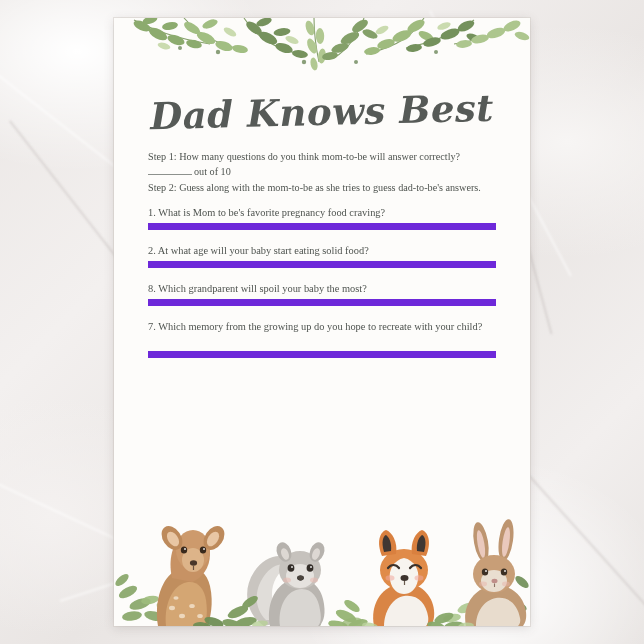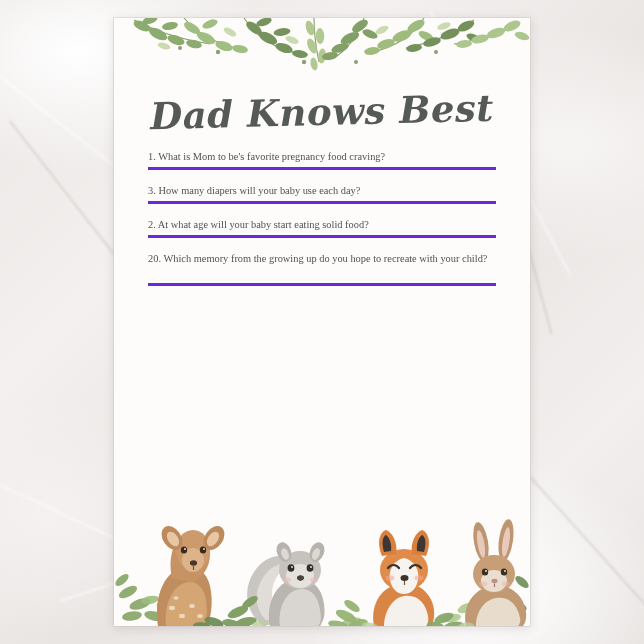--- a/index.html
+++ b/index.html
@@ -96,21 +96,21 @@
     border-bottom: 1px solid #8d918d;
     height: 9px;
     margin-right: 2px;
   }
 
   .q {
     font-size: 10.4px;
     line-height: 1.35;
     color: #4e534f;
     padding-bottom: 3px;
-    border-bottom: 3px solid #6d28d9;
+    border-bottom: 7px solid #6d28d9;
     margin-bottom: 14px;
     min-height: 14px;
   }
   .q.tall { min-height: 28px; }
   .q:last-child { margin-bottom: 0; }
 
   
   .animals {
     position: absolute;
     left: 0;
@@ -224,25 +224,30 @@
           </g>
         </g>
       </g>
     </svg>
   </div>
 
   <div class="title">Dad Knows Best</div>
 
   <div class="content">
 
+    <div class="steps">
+      <span>Step 1: How many questions do you think mom-to-be will answer correctly?</span><br>
+      <span class="blank-inline"></span><span>out of 10</span>
+      <span class="s2">Step 2: Guess along with the mom-to-be as she tries to guess dad-to-be's answers.</span>
+    </div>
 
     <div class="q">1. What is Mom to be's favorite pregnancy food craving?</div>
-    <div class="q">3. How many diapers will your baby use each day?</div>
     <div class="q">2. At what age will your baby start eating solid food?</div>
-    <div class="q tall">20. Which memory from the growing up do you hope to recreate with your child?</div>
+    <div class="q">8. Which grandparent will spoil your baby the most?</div>
+    <div class="q tall">7. Which memory from the growing up do you hope to recreate with your child?</div>
 
   </div>
 
   <div class="greens-bottom">
     <svg width="416" height="130" viewBox="0 0 416 130" xmlns="http://www.w3.org/2000/svg" aria-hidden="true">
       <g fill="#86a566" opacity="0.9">
         <ellipse cx="14" cy="96" rx="10" ry="4.6" transform="rotate(-28 14 96)"></ellipse>
         <ellipse cx="26" cy="108" rx="11" ry="5" transform="rotate(-18 26 108)"></ellipse>
         <ellipse cx="18" cy="120" rx="10" ry="4.6" transform="rotate(-8 18 120)"></ellipse>
         <ellipse cx="40" cy="120" rx="10" ry="4.6" transform="rotate(14 40 120)"></ellipse>

